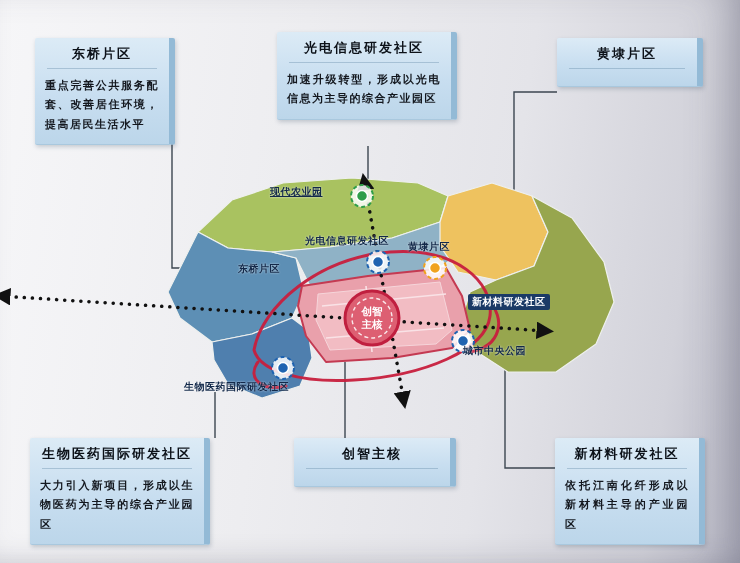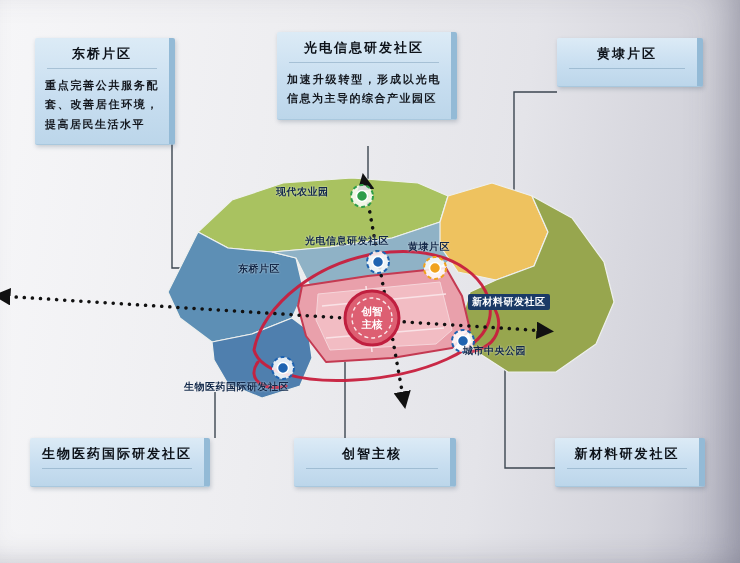--- a/index.html
+++ b/index.html
@@ -130,21 +130,21 @@
     </g>
 
     <g>
       <circle cx="372" cy="318" r="27" fill="#dd5f72" stroke="#c01f3f" stroke-width="3"></circle>
       <circle cx="372" cy="318" r="20" fill="none" stroke="#ffffff" stroke-width="1.4" stroke-dasharray="4 3" opacity="0.85"></circle>
       <text x="372" y="315" font-size="10.5" fill="#ffffff" text-anchor="middle">创智</text>
       <text x="372" y="328" font-size="10.5" fill="#ffffff" text-anchor="middle">主核</text>
     </g>
   </svg>
 
-  <div class="map-label" style="left:276px;top:185px;">现代农业园</div>
+  <div class="map-label" style="left:270px;top:185px;text-decoration:underline;">现代农业园</div>
   <div class="map-label" style="left:305px;top:234px;">光电信息研发社区</div>
   <div class="map-label" style="left:408px;top:240px;">黄埭片区</div>
   <div class="map-label" style="left:238px;top:262px;">东桥片区</div>
   <div class="map-label pill" style="left:468px;top:294px;">新材料研发社区</div>
   <div class="map-label" style="left:463px;top:344px;">城市中央公园</div>
   <div class="map-label" style="left:184px;top:380px;">生物医药国际研发社区</div>
 
   <div class="callout" style="left:35px;top:38px;width:140px;">
     <div class="callout-title">东桥片区</div>
     <div class="callout-divider"></div>
@@ -158,25 +158,27 @@
   </div>
 
   <div class="callout" style="left:557px;top:38px;width:146px;">
     <div class="callout-title">黄埭片区</div>
     <div class="callout-divider"></div>
   </div>
 
   <div class="callout" style="left:30px;top:438px;width:180px;">
     <div class="callout-title">生物医药国际研发社区</div>
     <div class="callout-divider"></div>
+    <div class="callout-body">大力引入新项目，形成以生物医药为主导的综合产业园区</div>
   </div>
 
   <div class="callout" style="left:294px;top:438px;width:162px;">
     <div class="callout-title">创智主核</div>
     <div class="callout-divider"></div>
   </div>
 
   <div class="callout" style="left:555px;top:438px;width:150px;">
     <div class="callout-title">新材料研发社区</div>
     <div class="callout-divider"></div>
+    <div class="callout-body">依托江南化纤形成以新材料主导的产业园区</div>
   </div>
 
 </div>
 
 </body></html>

